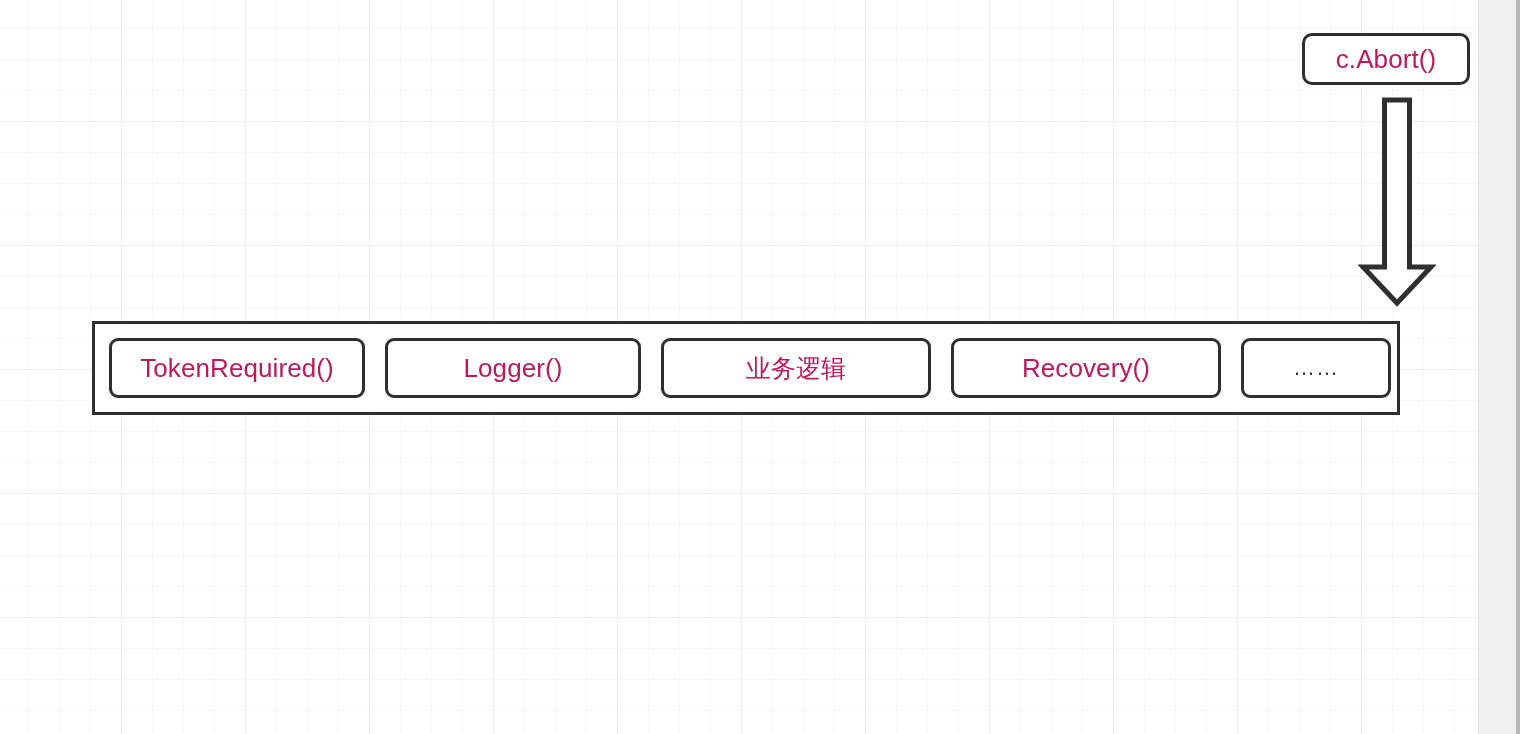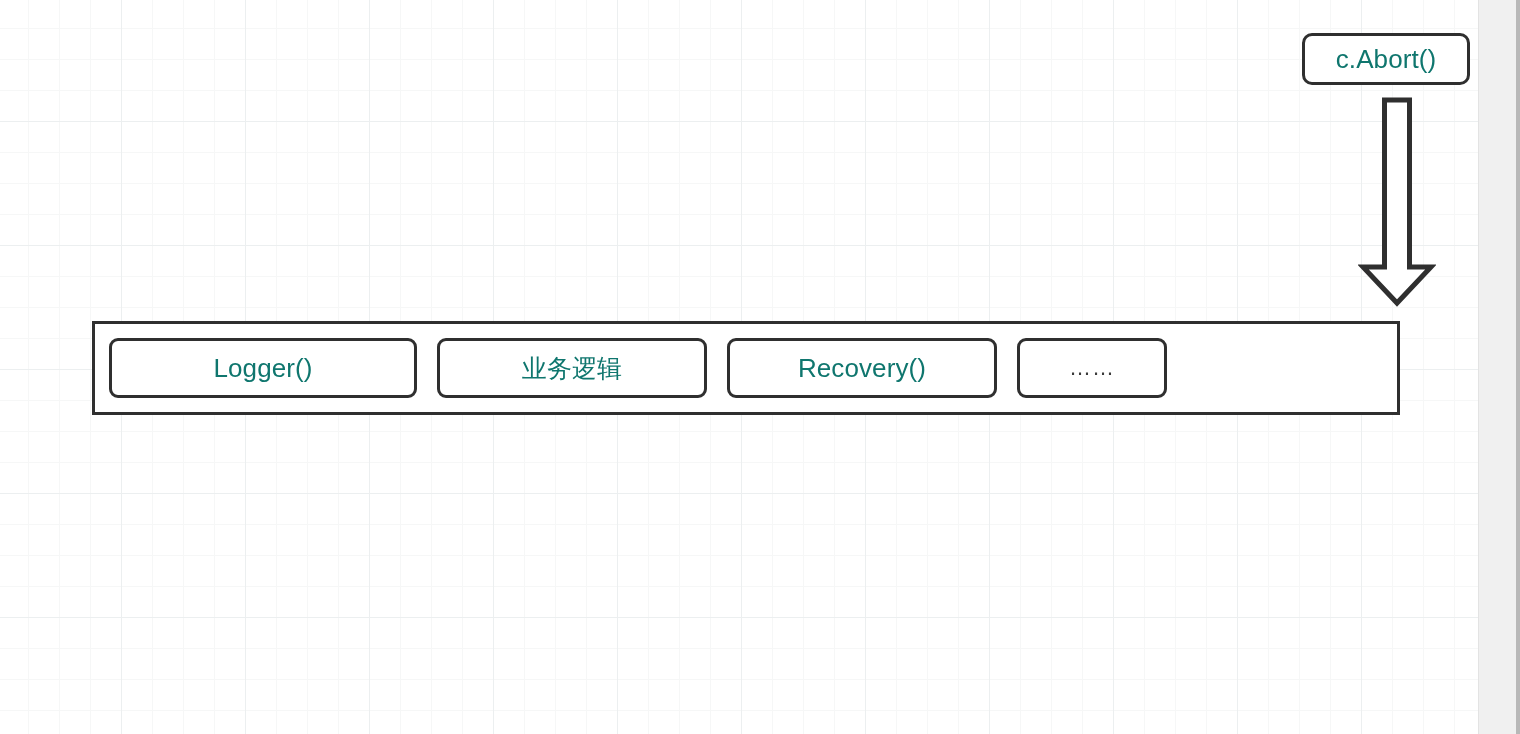--- a/index.html
+++ b/index.html
@@ -58,21 +58,21 @@
     position: absolute;
     right: 0px;
     top: 0;
     width: 4px;
     height: 734px;
     background: #b8b8b8;
   }
 
   
   .node-label {
-    color: #0f766e;
+    color: #be185d;
     font-size: 26px;
     line-height: 1;
     white-space: nowrap;
     letter-spacing: 0.1px;
   }
 
   
   #abort-node {
     position: absolute;
     left: 1302px;
@@ -118,21 +118,21 @@
     height: 60px;
     border: 3px solid #2f2f2f;
     border-radius: 9px;
     background: #ffffff;
     display: flex;
     align-items: center;
     justify-content: center;
     flex: 0 0 auto;
   }
   .middleware-node.w-token   { width: 256px; }
-  .middleware-node.w-logger  { width: 308px; }
+  .middleware-node.w-logger  { width: 256px; }
   .middleware-node.w-recovery{ width: 270px; }
   .middleware-node.w-biz     { width: 270px; }
   .middleware-node.w-more    { width: 150px; }
 
   .middleware-node .node-label.ellipsis-label {
     font-size: 22px;
     letter-spacing: 1px;
     color: #3a3a3a;
   }
   .middleware-node .node-label.cjk-label {
@@ -156,20 +156,23 @@
   </div>
 
   <div id="flow-arrow">
     <svg width="78" height="212" viewBox="0 0 78 212" xmlns="http://www.w3.org/2000/svg">
       <polygon points="26.5,3 51.5,3 51.5,170 73,170 39,206 5,170 26.5,170" fill="#ffffff" stroke="#2f2f2f" stroke-width="5" stroke-linejoin="miter"></polygon>
     </svg>
   </div>
 
   <div id="middleware-chain">
 
+    <div class="middleware-node w-token">
+      <span class="node-label">TokenRequired()</span>
+    </div>
 
     <div class="middleware-node w-logger">
       <span class="node-label">Logger()</span>
     </div>
 
     <div class="middleware-node w-biz">
       <span class="node-label cjk-label">业务逻辑</span>
     </div>
 
     <div class="middleware-node w-recovery">

